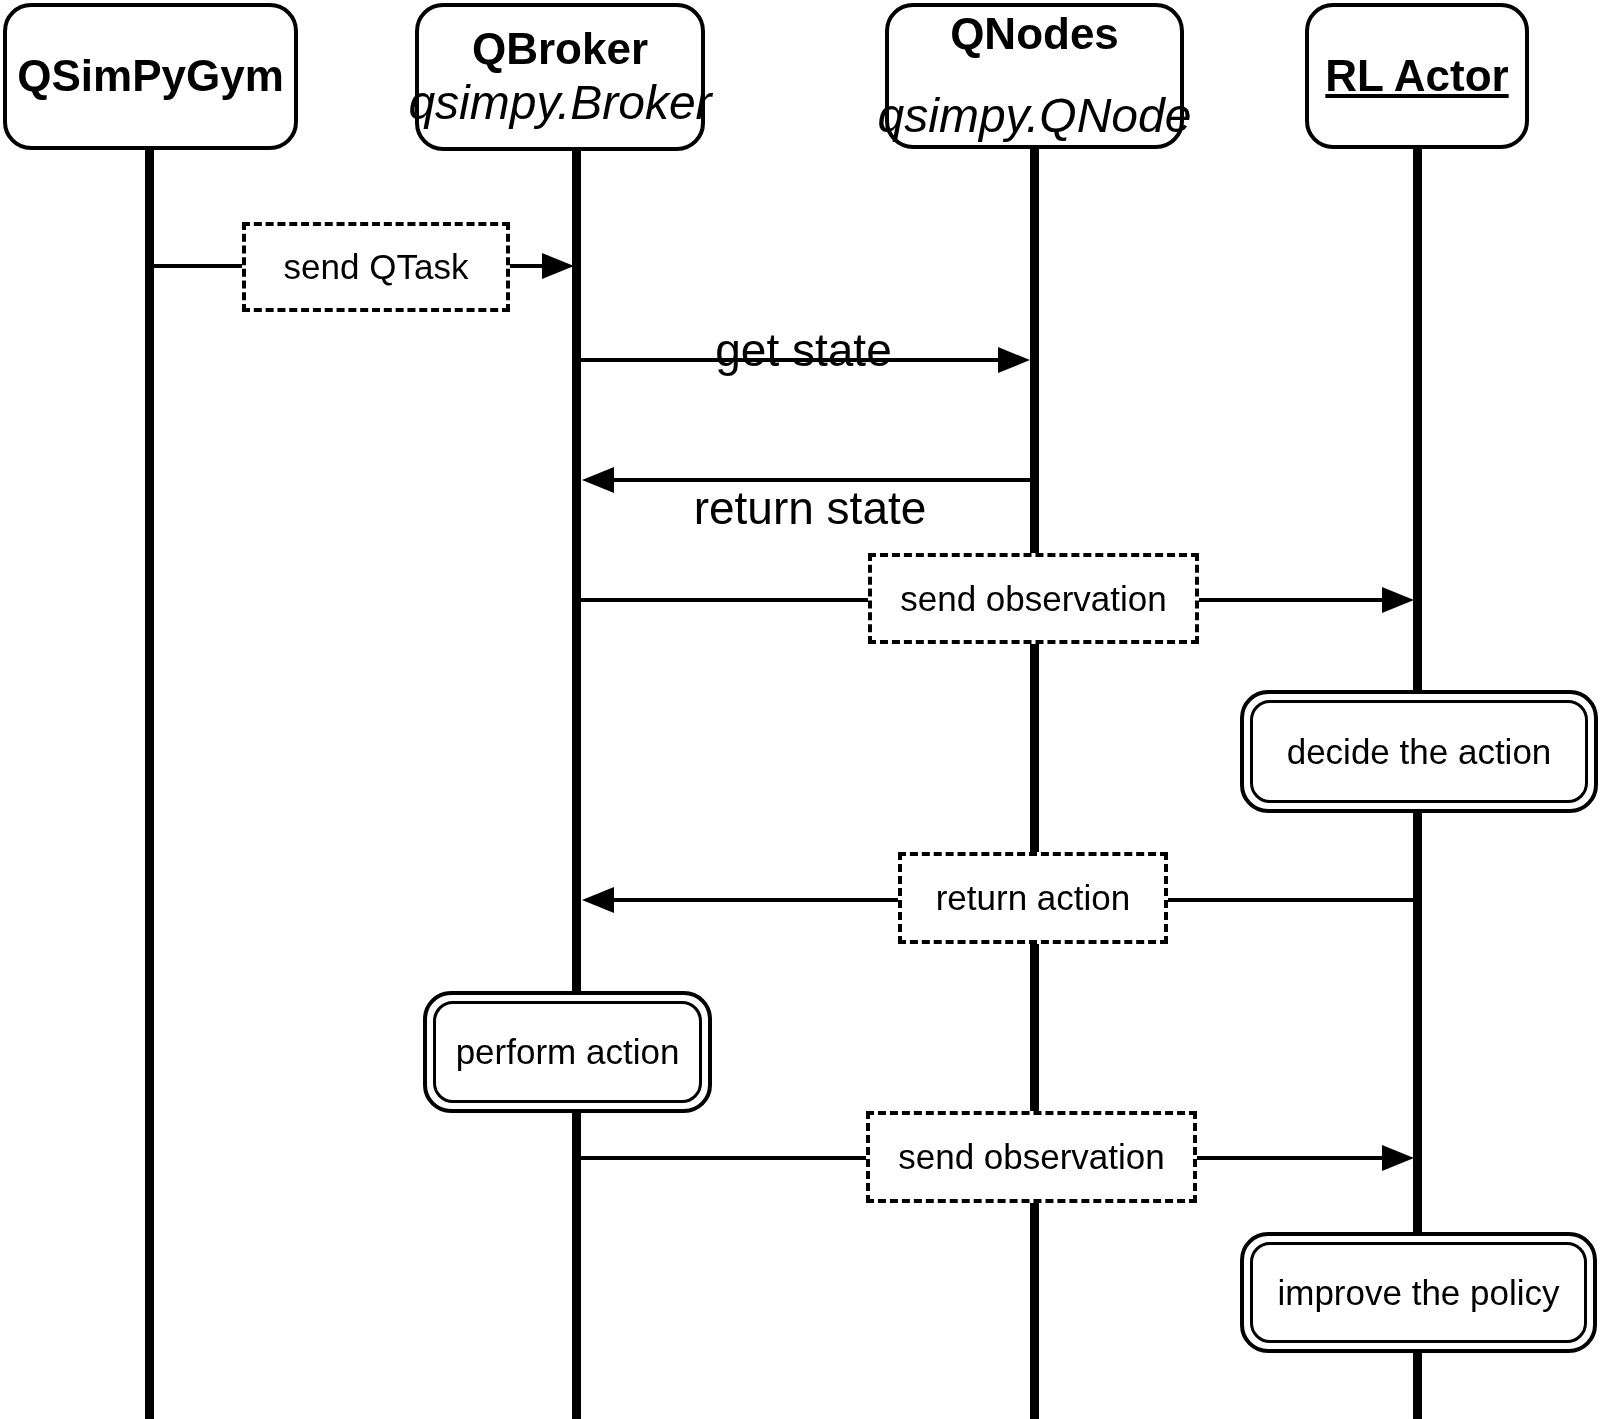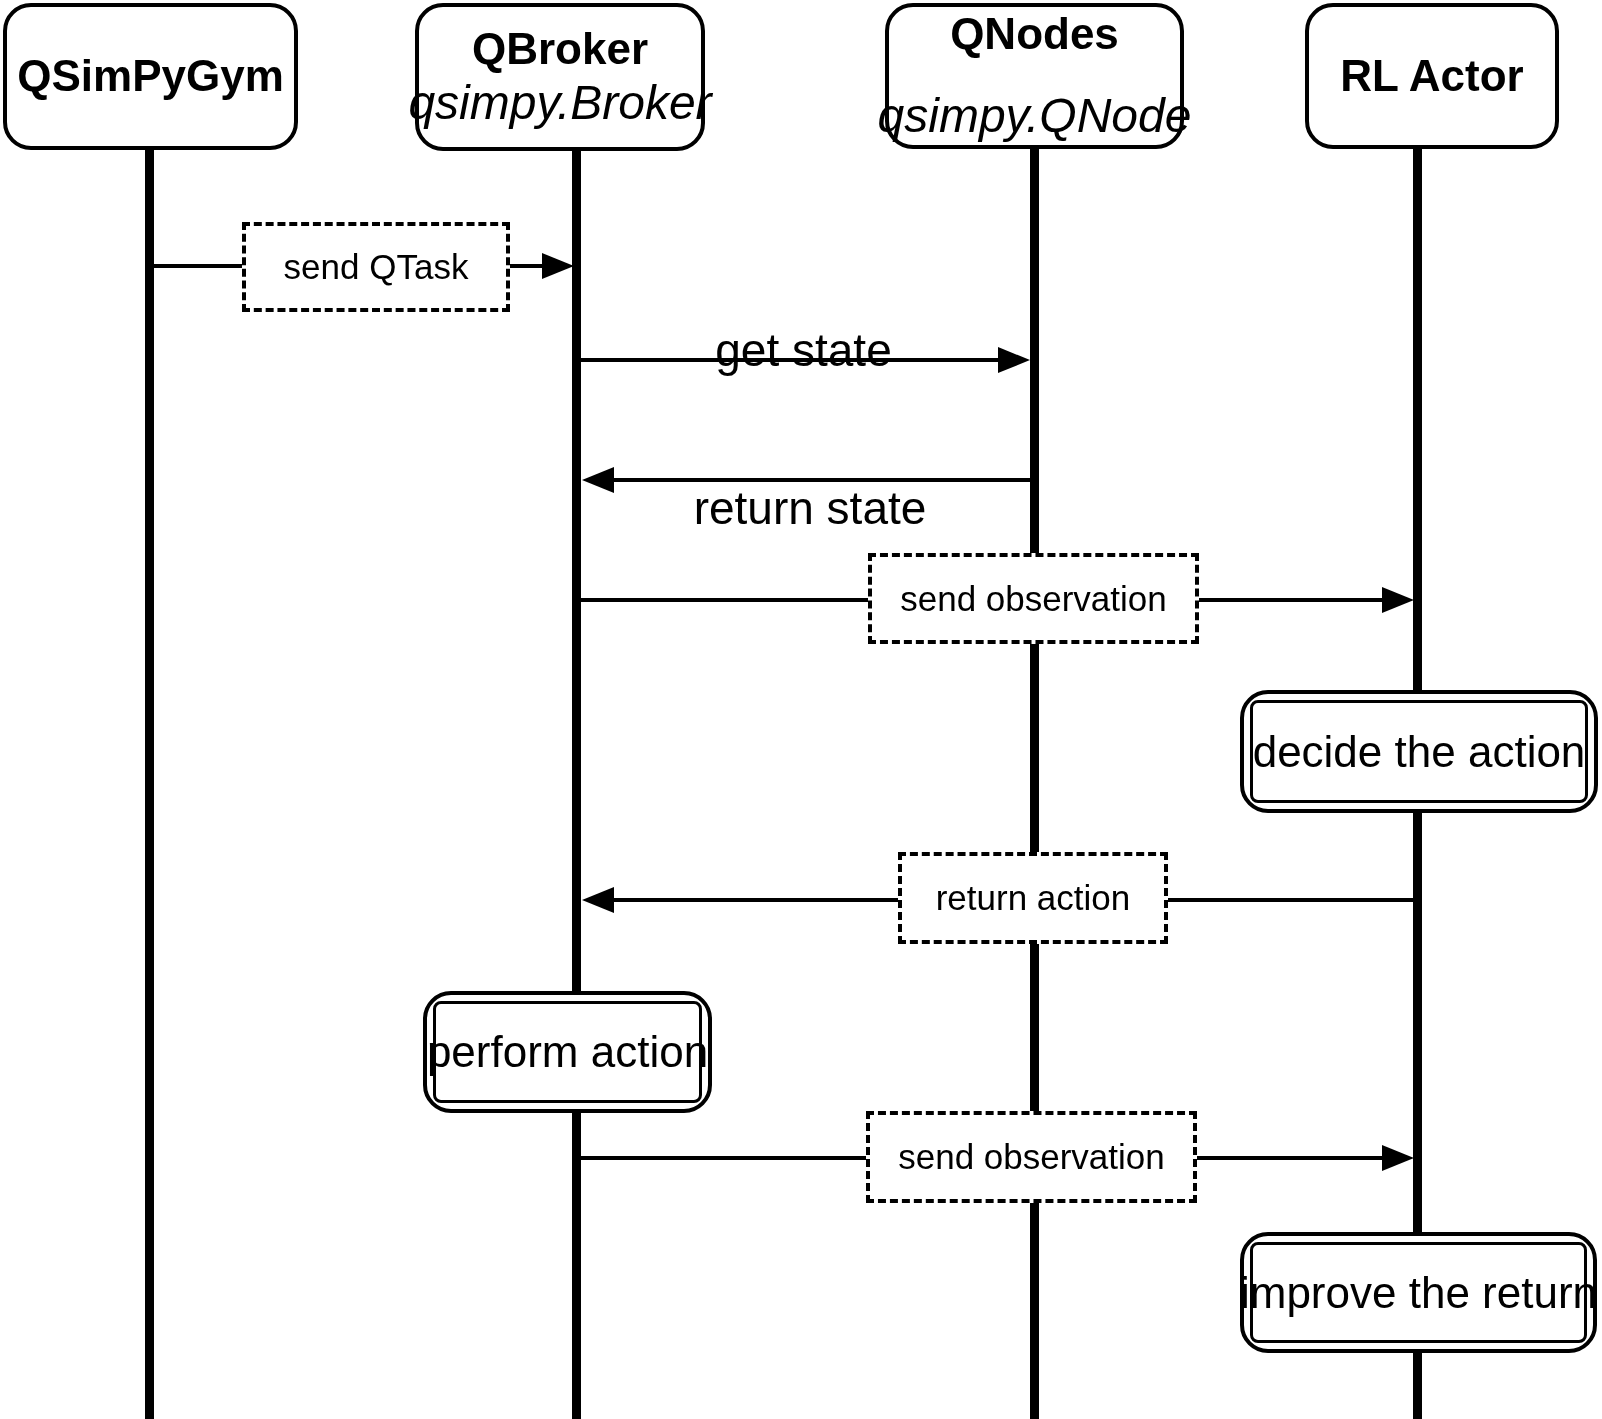--- a/index.html
+++ b/index.html
@@ -75,25 +75,25 @@
     box-sizing: border-box;
     border: 4px solid #000;
     border-radius: 28px;
     background: #fff;
     z-index: 3;
   }
   .activity-inner {
     position: absolute;
     left: 6px; right: 6px; top: 6px; bottom: 6px;
     border: 3px solid #000;
-    border-radius: 8px;
+    border-radius: 20px;
     display: flex;
     align-items: center;
     justify-content: center;
-    font-size: 44px;
+    font-size: 35px;
     white-space: nowrap;
   }
 </style>
 </head>
 <body>
 
 <div id="canvas">
 
   <div class="lifeline" style="left:145px; top:148px; height:1271px;"></div>
   <div class="lifeline" style="left:572px; top:149px; height:1270px;"></div>
@@ -104,21 +104,21 @@
     <div class="actor-title">QSimPyGym</div>
   </div>
   <div class="actor-box" style="left:415px; top:3px; width:290px; height:148px;">
     <div class="actor-title">QBroker</div>
     <div class="actor-subtitle">qsimpy.Broker</div>
   </div>
   <div class="actor-box" style="left:885px; top:3px; width:299px; height:146px;gap:28px;">
     <div class="actor-title">QNodes</div>
     <div class="actor-subtitle">qsimpy.QNode</div>
   </div>
-  <div class="actor-box" style="left:1305px; top:3px; width:254px; height:146px;">
+  <div class="actor-box" style="left:1305px; top:3px; width:224px; height:146px;text-decoration:underline;">
     <div class="actor-title">RL Actor</div>
   </div>
 
   <div>
     <div class="hline" style="left:150px; top:264px; width:92px;"></div>
     <div class="dashed-box" style="left:242px; top:222px; width:268px; height:90px;">
       <span>send QTask</span>
     </div>
     <div class="hline" style="left:510px; top:264px; width:34px;"></div>
     <div class="arrow-right" style="left:542px; top:253px;"></div>
@@ -165,16 +165,16 @@
   <div>
     <div class="hline" style="left:581px; top:1156px; width:285px;"></div>
     <div class="dashed-box" style="left:866px; top:1111px; width:331px; height:92px;">
       <span>send observation</span>
     </div>
     <div class="hline" style="left:1197px; top:1156px; width:185px;"></div>
     <div class="arrow-right" style="left:1382px; top:1145px;"></div>
   </div>
 
   <div class="activity-box" style="left:1240px; top:1232px; width:357px; height:121px;">
-    <div class="activity-inner">improve the return</div>
+    <div class="activity-inner">improve the policy</div>
   </div>
 
 </div>
 
 </body></html>

